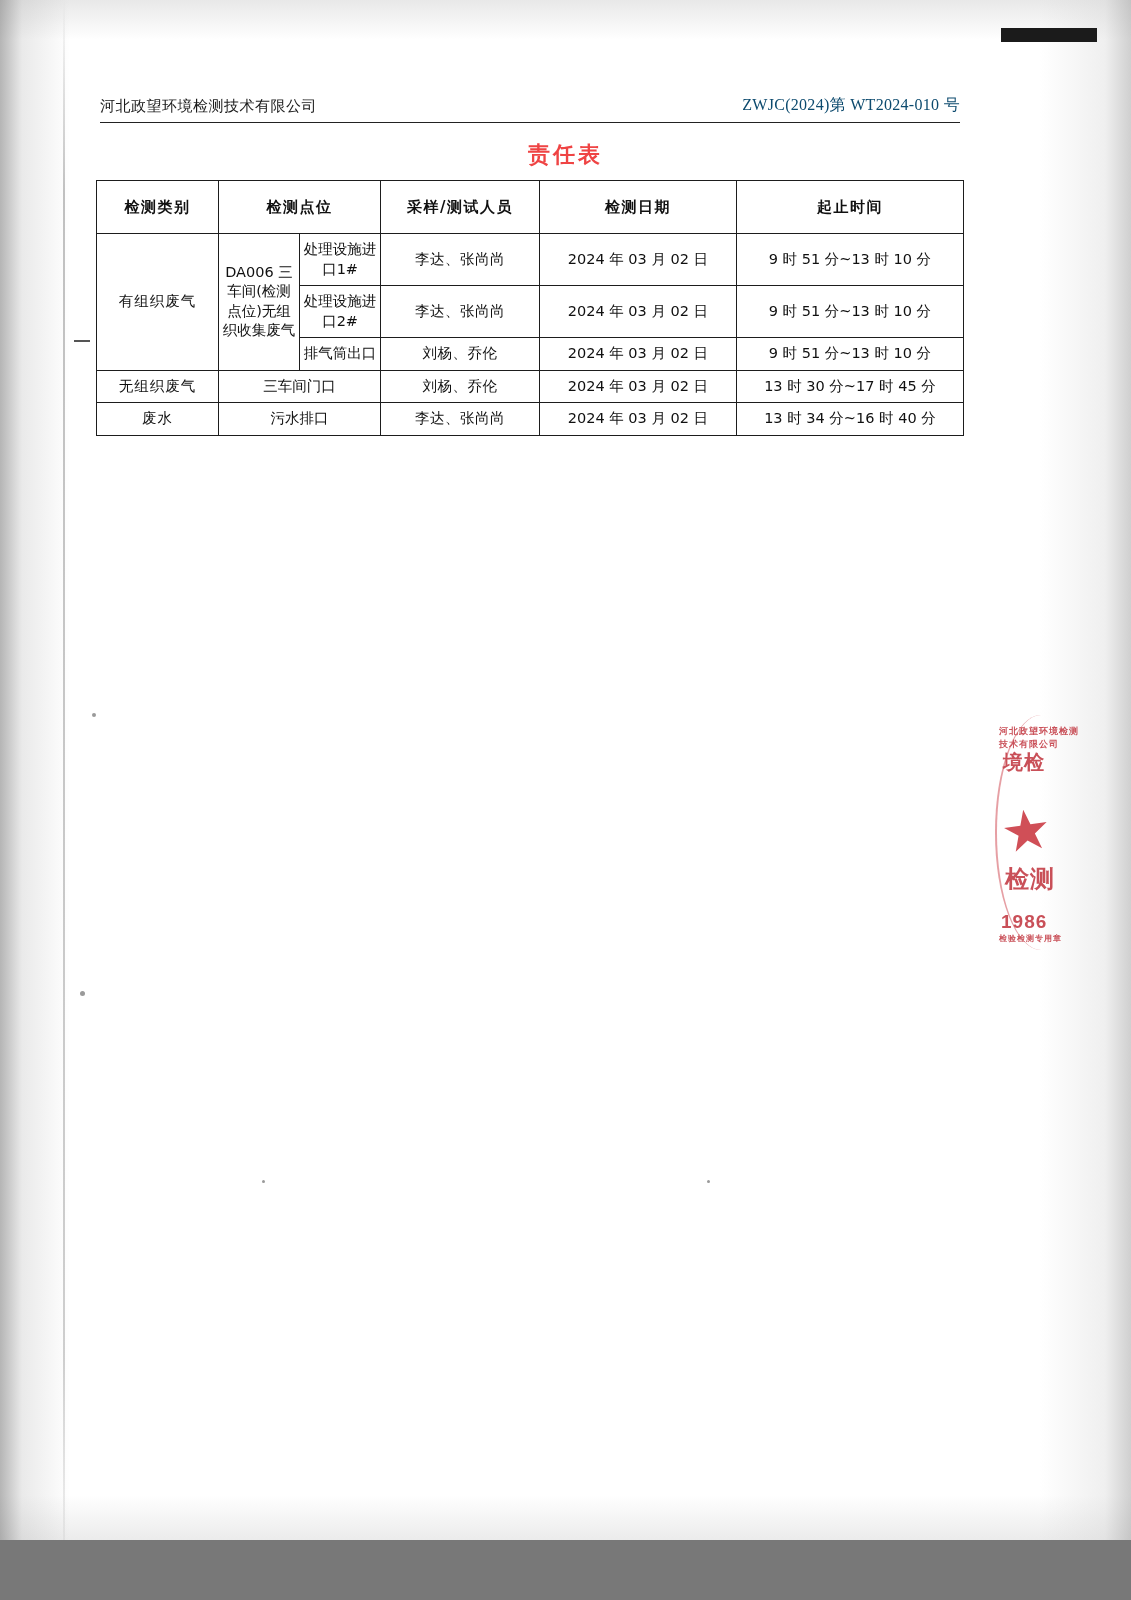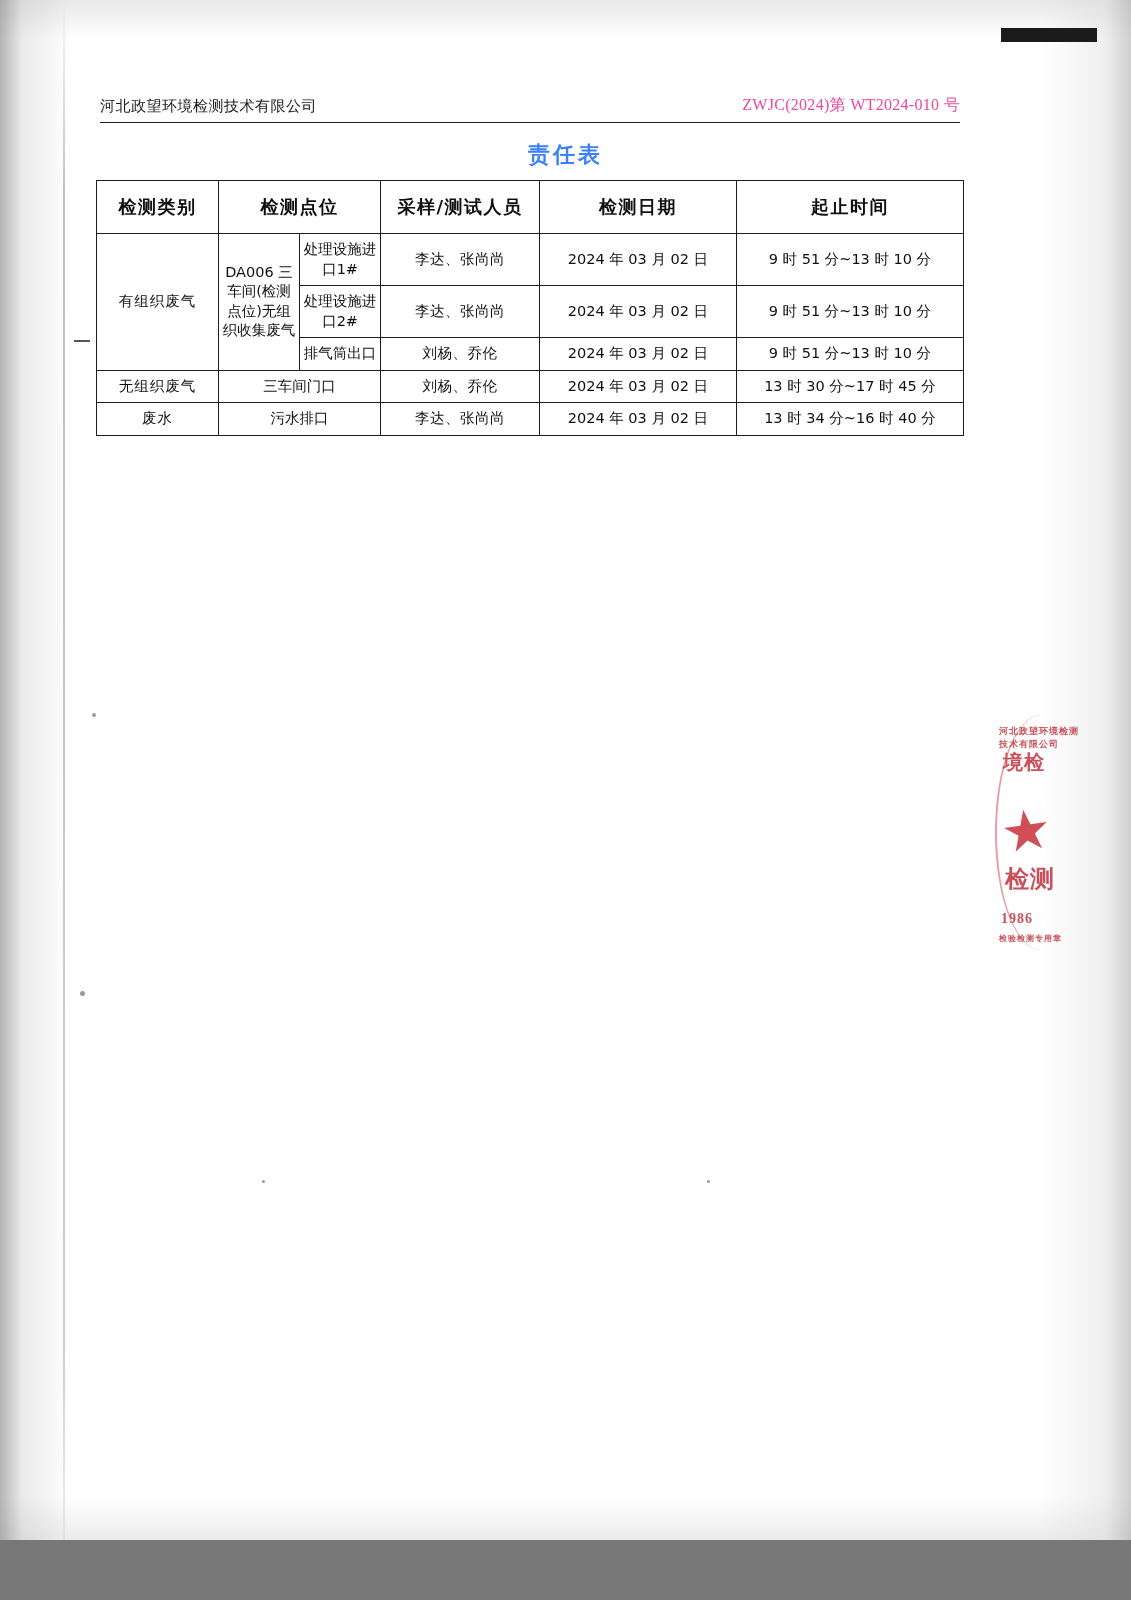--- a/index.html
+++ b/index.html
@@ -71,34 +71,34 @@
   .company {
     font-family: "DejaVu Sans", "Liberation Sans", sans-serif;
     font-size: 15px;
     letter-spacing: 0.5px;
     color: #1a1a1a;
   }
   .report-no {
     font-family: "Liberation Serif", serif;
     font-size: 16px;
     letter-spacing: 0.3px;
-    color: #ec4899;
+    color: #0c4a6e;
   }
 
   .doc-title {
     position: absolute;
     left: 0;
     top: 140px;
     width: 1131px;
     text-align: center;
     font-family: "DejaVu Sans", "Liberation Sans", sans-serif;
     font-weight: bold;
     font-size: 22px;
     letter-spacing: 3px;
-    color: #3b82f6;
+    color: #ef4444;
   }
 
   
   table.rtable {
     position: absolute;
     left: 96px;
     top: 180px;
     width: 868px;
     border-collapse: collapse;
     table-layout: fixed;
@@ -110,21 +110,21 @@
     font-family: "DejaVu Sans", "Liberation Sans", sans-serif;
     font-size: 14.5px;
     color: #101010;
     padding: 6px 2px;
     line-height: 1.35;
   }
   table.rtable th {
     font-weight: bold;
     letter-spacing: 1.5px;
     height: 40px;
-    font-size: 18px;
+    font-size: 15px;
     margin-top: 12px;
   }
   td.cat {
     letter-spacing: 1px;
     font-size: 15px;
   }
   td.point-main {
     font-size: 15px;
     line-height: 1.5;
     padding: 4px 6px;
@@ -166,21 +166,21 @@
   .stamp .sline {
     position: absolute;
     color: #c0323c;
     font-family: "DejaVu Sans", "Liberation Sans", sans-serif;
     font-weight: bold;
     letter-spacing: 1px;
   }
   .stamp .s1 { left: 4px; top: 10px; font-size: 9px; width: 86px; }
   .stamp .s2 { left: 8px; top: 34px; font-size: 20px; }
   .stamp .s3 { left: 10px; top: 148px; font-size: 24px; }
-  .stamp .s4 { left: 6px; top: 196px; font-size: 14px; font-family: Liberation Serif, serif; }
+  .stamp .s4 { left: 6px; top: 196px; font-size: 19px; font-family: Liberation Sans, sans-serif; }
   .stamp .s5 { left: 4px; top: 218px; font-size: 8px; }
   .stamp .arc {
     position: absolute;
     left: 0; top: 0;
     width: 92px; height: 235px;
     border-left: 2px solid rgba(200,50,60,0.55);
     border-radius: 46px / 117px;
   }
 
   

